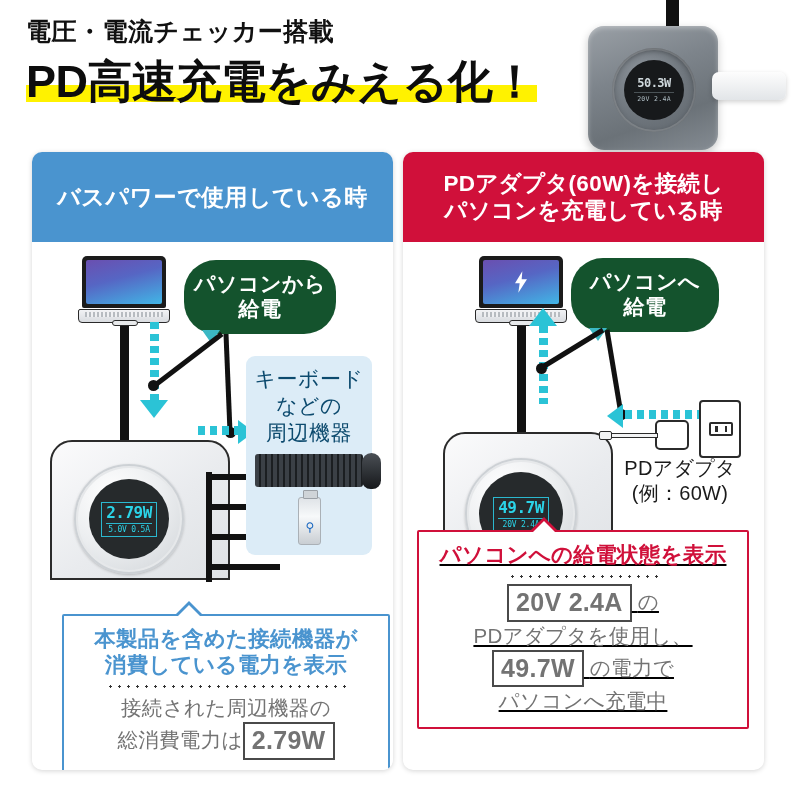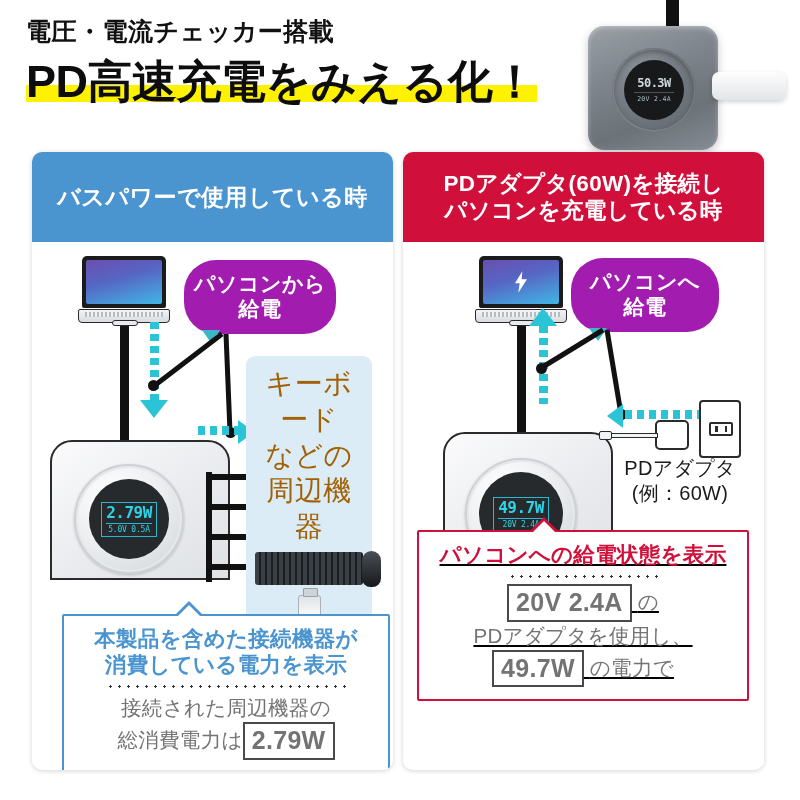--- a/index.html
+++ b/index.html
@@ -133,21 +133,21 @@
     color: #2bd4e8; line-height: 1; letter-spacing: -0.5px;
   }
   .lcd-sub {
     font-family: "DejaVu Sans Mono", monospace; color: #2bd4e8; line-height: 1;
     border-top: 1.4px solid #2bb8cf; margin-top: 2px; padding-top: 2px;
     text-align: center; letter-spacing: -0.2px;
   }
 
   
   .bubble {
-    position: absolute; background: #a21caf; color: #fff; border-radius: 32px;
+    position: absolute; background: #14532d; color: #fff; border-radius: 32px;
     font-weight: 700; font-size: 21px; text-align: center; line-height: 1.18;
     padding: 12px 0; letter-spacing: .5px;
   }
   .bubble-tail {
     position: absolute; width: 0; height: 0;
     border-left: 9px solid transparent; border-right: 9px solid transparent;
   }
 
   
   .wire { position: absolute; background: #111; }
@@ -164,21 +164,21 @@
   .tri-up   { border-left: 14px solid transparent; border-right: 14px solid transparent; border-bottom: 18px solid #2bc3d6; }
   .tri-right{ border-top: 12px solid transparent; border-bottom: 12px solid transparent; border-left: 16px solid #2bc3d6; }
   .tri-left { border-top: 12px solid transparent; border-bottom: 12px solid transparent; border-right: 16px solid #2bc3d6; }
   .dot { position: absolute; width: 11px; height: 11px; border-radius: 50%; background: #111; }
 
   
   .periph-box {
     position: absolute; background: #dcecf7; border-radius: 9px;
     padding: 10px 8px; text-align: center;
   }
-  .periph-title { font-size: 28px; color: #a16207; line-height: 1.28; letter-spacing: .5px; }
+  .periph-title { font-size: 21px; color: #0c4a6e; line-height: 1.28; letter-spacing: .5px; }
   .kb {
     width: 108px; height: 33px; background: #23262a; border-radius: 3px;
     margin: 7px auto 0; position: relative;
     background-image: repeating-linear-gradient(90deg,#3b4046 0 4px,#1b1e21 4px 6px),
                       repeating-linear-gradient(180deg,#3b4046 0 5px,#1b1e21 5px 7px);
   }
   .mouse {
     position: absolute; right: -18px; top: -1px; width: 19px; height: 36px;
     background: linear-gradient(180deg,#4a4f55,#16181b); border-radius: 10px 10px 9px 9px;
   }
@@ -441,17 +441,18 @@
         <div class="cap-dots" style="width:150px;"></div>
         <div class="cap-body nowrap">
           <span class="val-box">20V 2.4A</span>
           <span>の</span>
         </div>
         <div class="cap-body">PDアダプタを使用し、</div>
         <div class="cap-body nowrap">
           <span class="val-box">49.7W</span>
           <span>の電力で</span>
         </div>
+        <div class="cap-body">パソコンへ充電中</div>
       </div>
 
     </div>
   </div>
 </div>
 
 </body></html>

